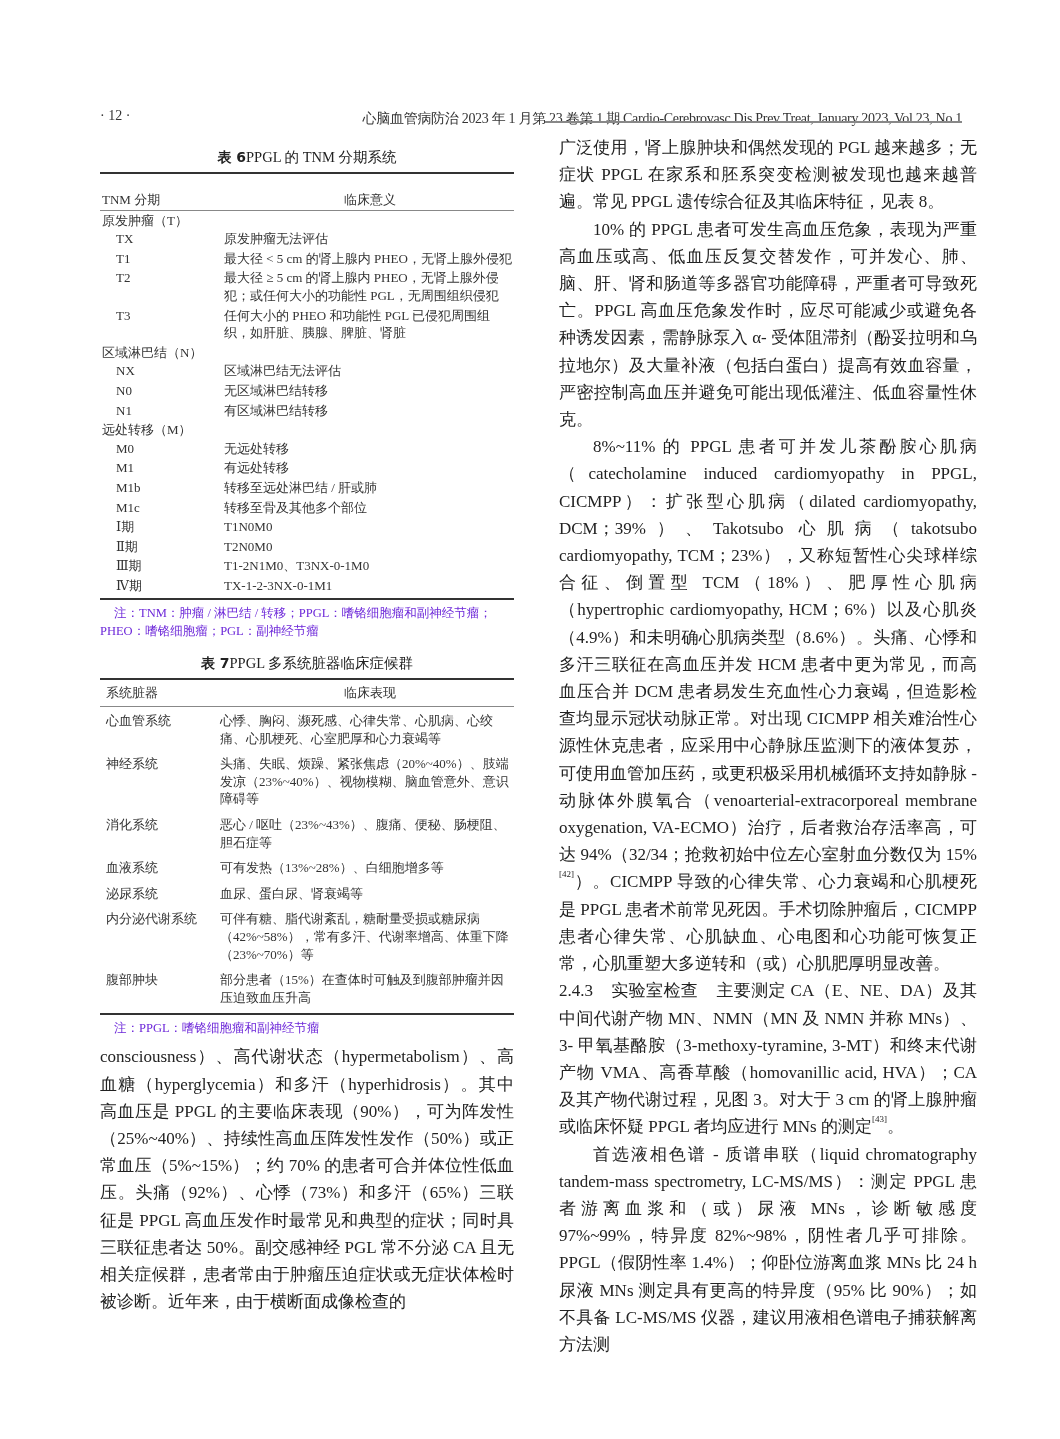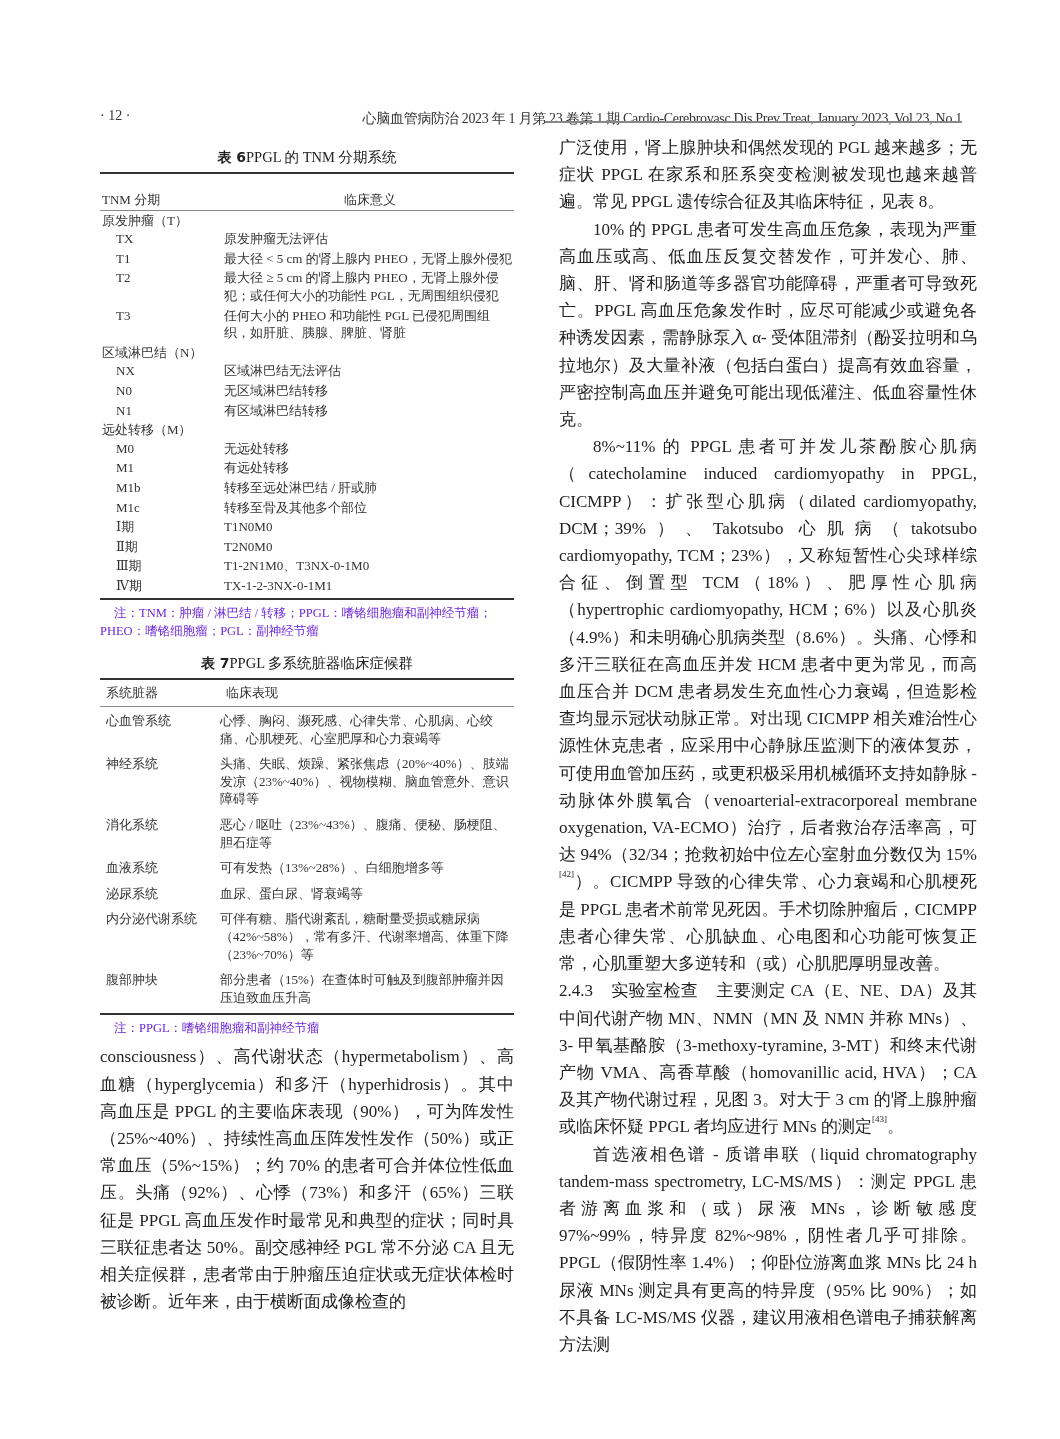--- a/index.html
+++ b/index.html
@@ -134,21 +134,21 @@
   <div class="note">注：TNM：肿瘤 / 淋巴结 / 转移；PPGL：嗜铬细胞瘤和副神经节瘤；PHEO：嗜铬细胞瘤；PGL：副神经节瘤</div>
 
   <div class="tbl-title" style="margin-top:14px">
     <b>表 7</b><span>PPGL 多系统脏器临床症候群</span>
   </div>
   <div class="rule-thick"></div>
   <table class="t t7">
     <tbody id="t7-body">
       <tr class="hd">
         <td class="c1">系统脏器</td>
-        <td style="">临床表现</td>
+        <td style="text-align:center">临床表现</td>
       </tr>
       <tr>
           <td colspan="2" style="padding:0">
             <div class="rule-thin"></div>
           </td>
         </tr>
     <tr class="row">
           <td class="c1">心血管系统</td>
           <td>心悸、胸闷、濒死感、心律失常、心肌病、心绞痛、心肌梗死、心室肥厚和心力衰竭等</td>
         </tr>

